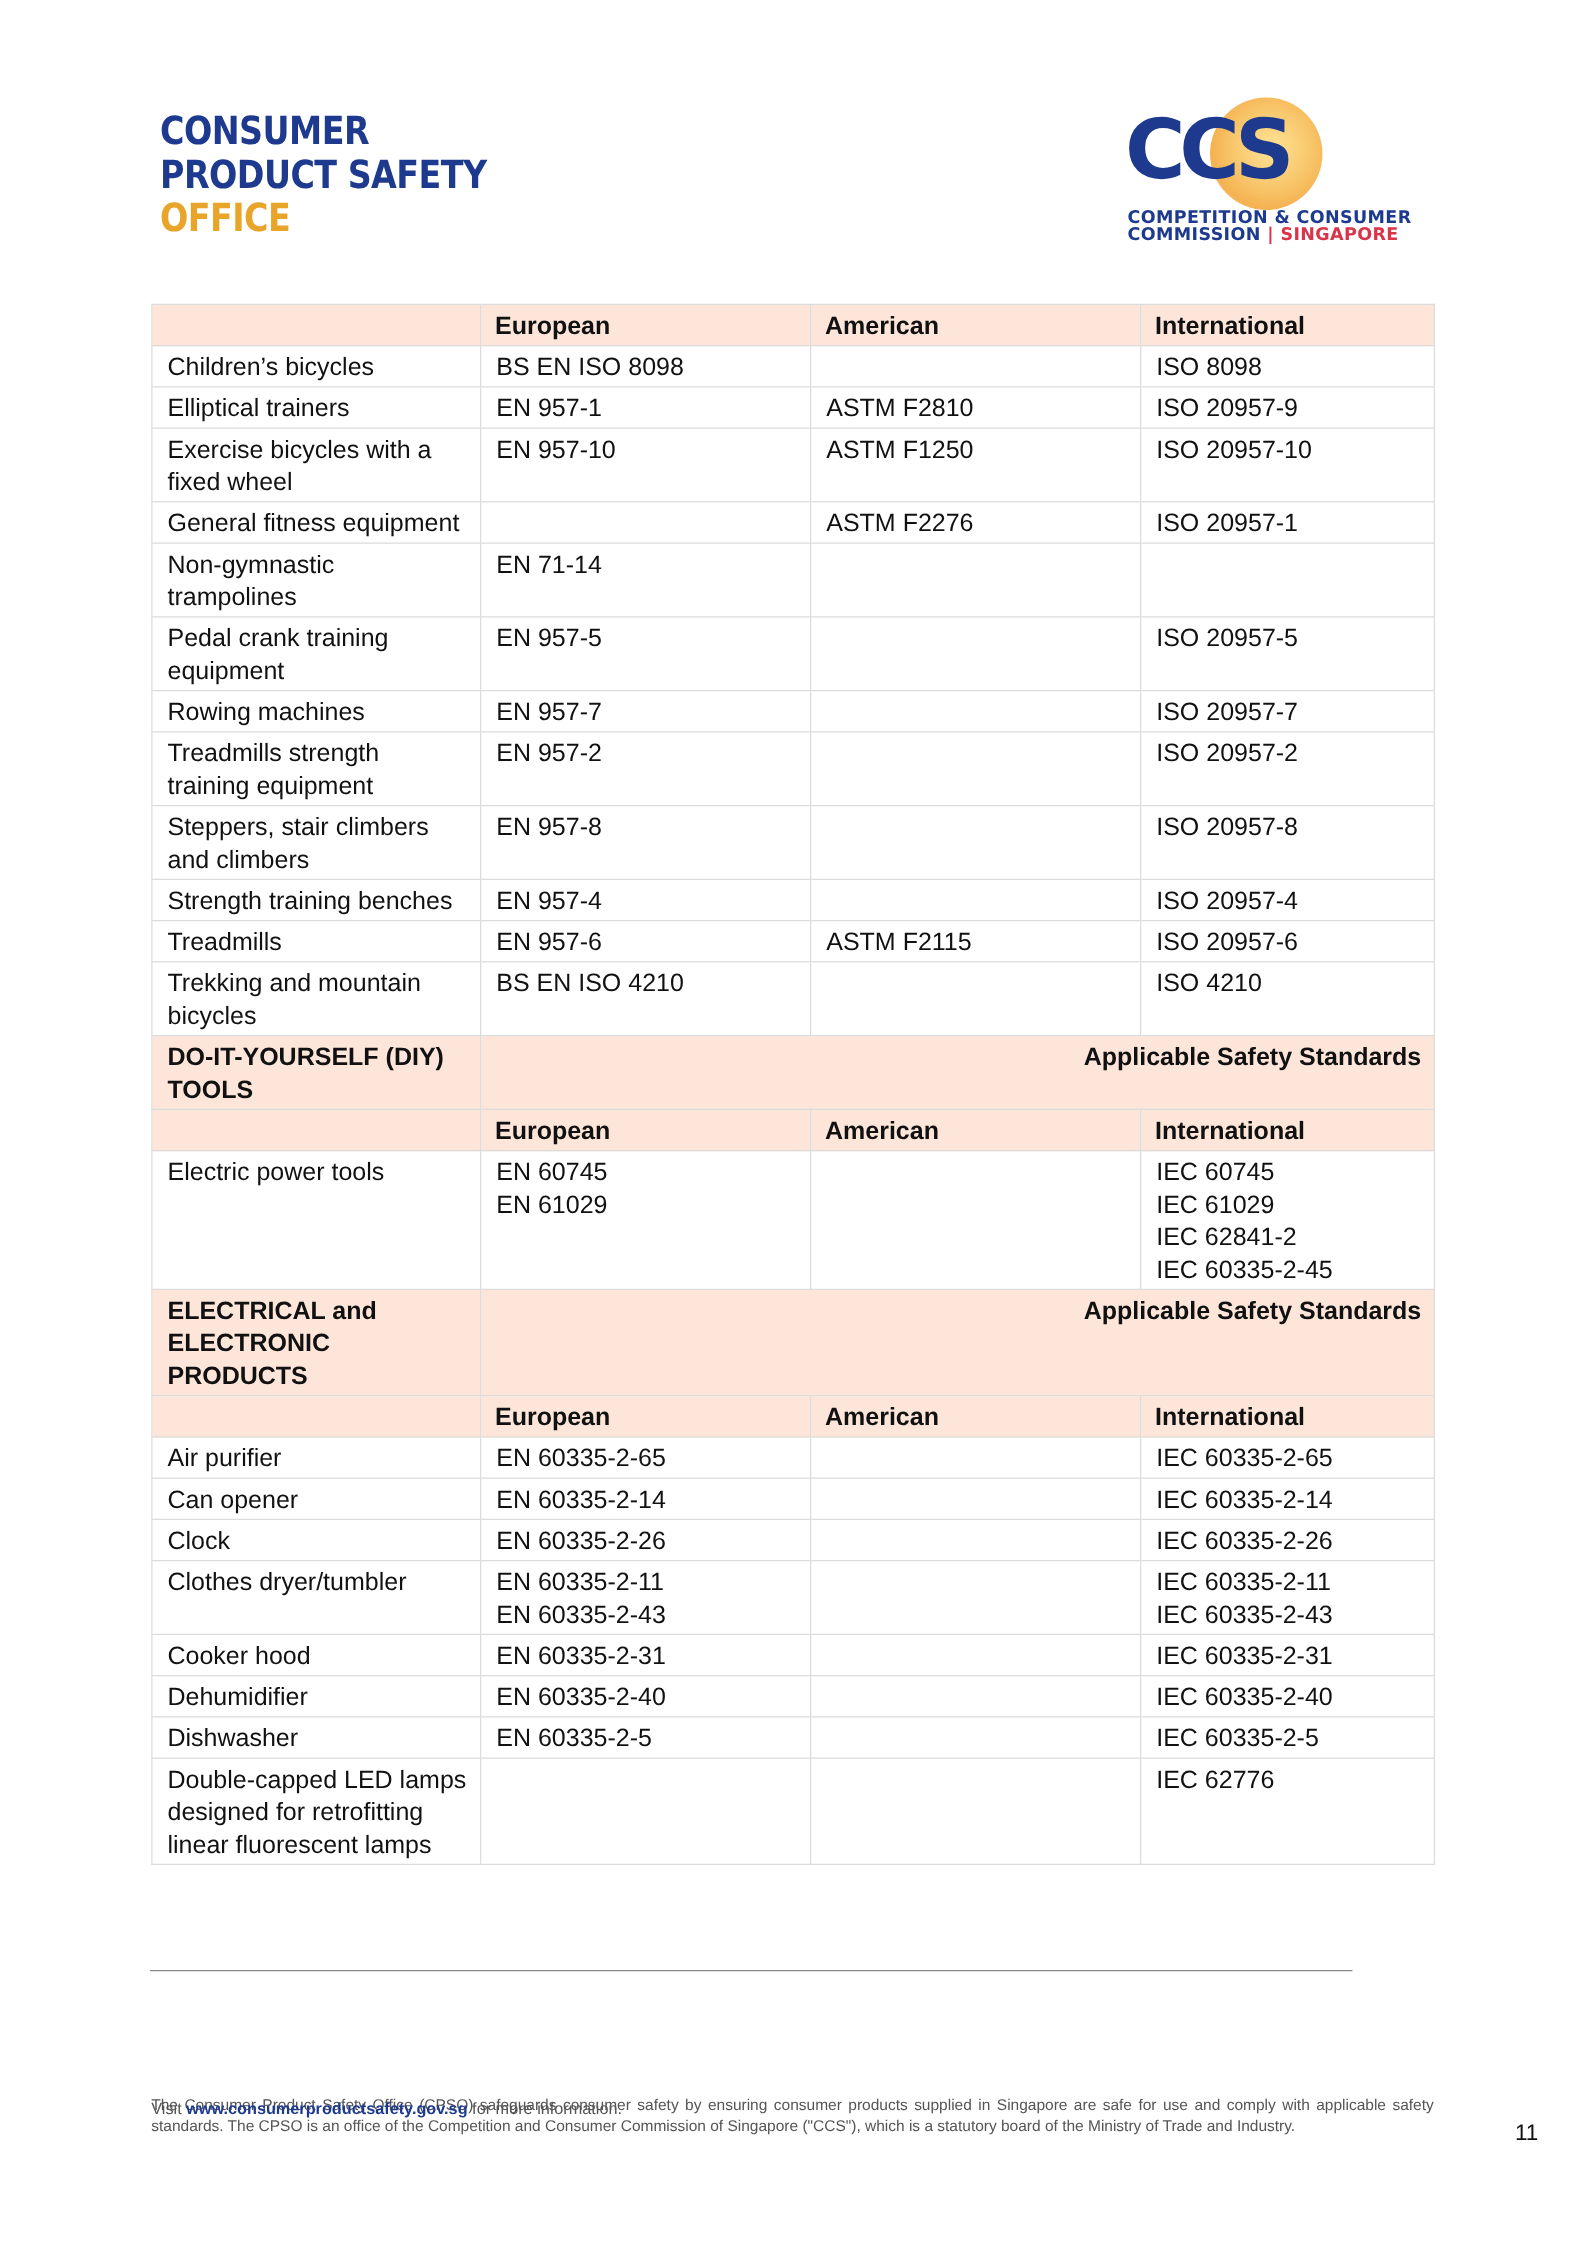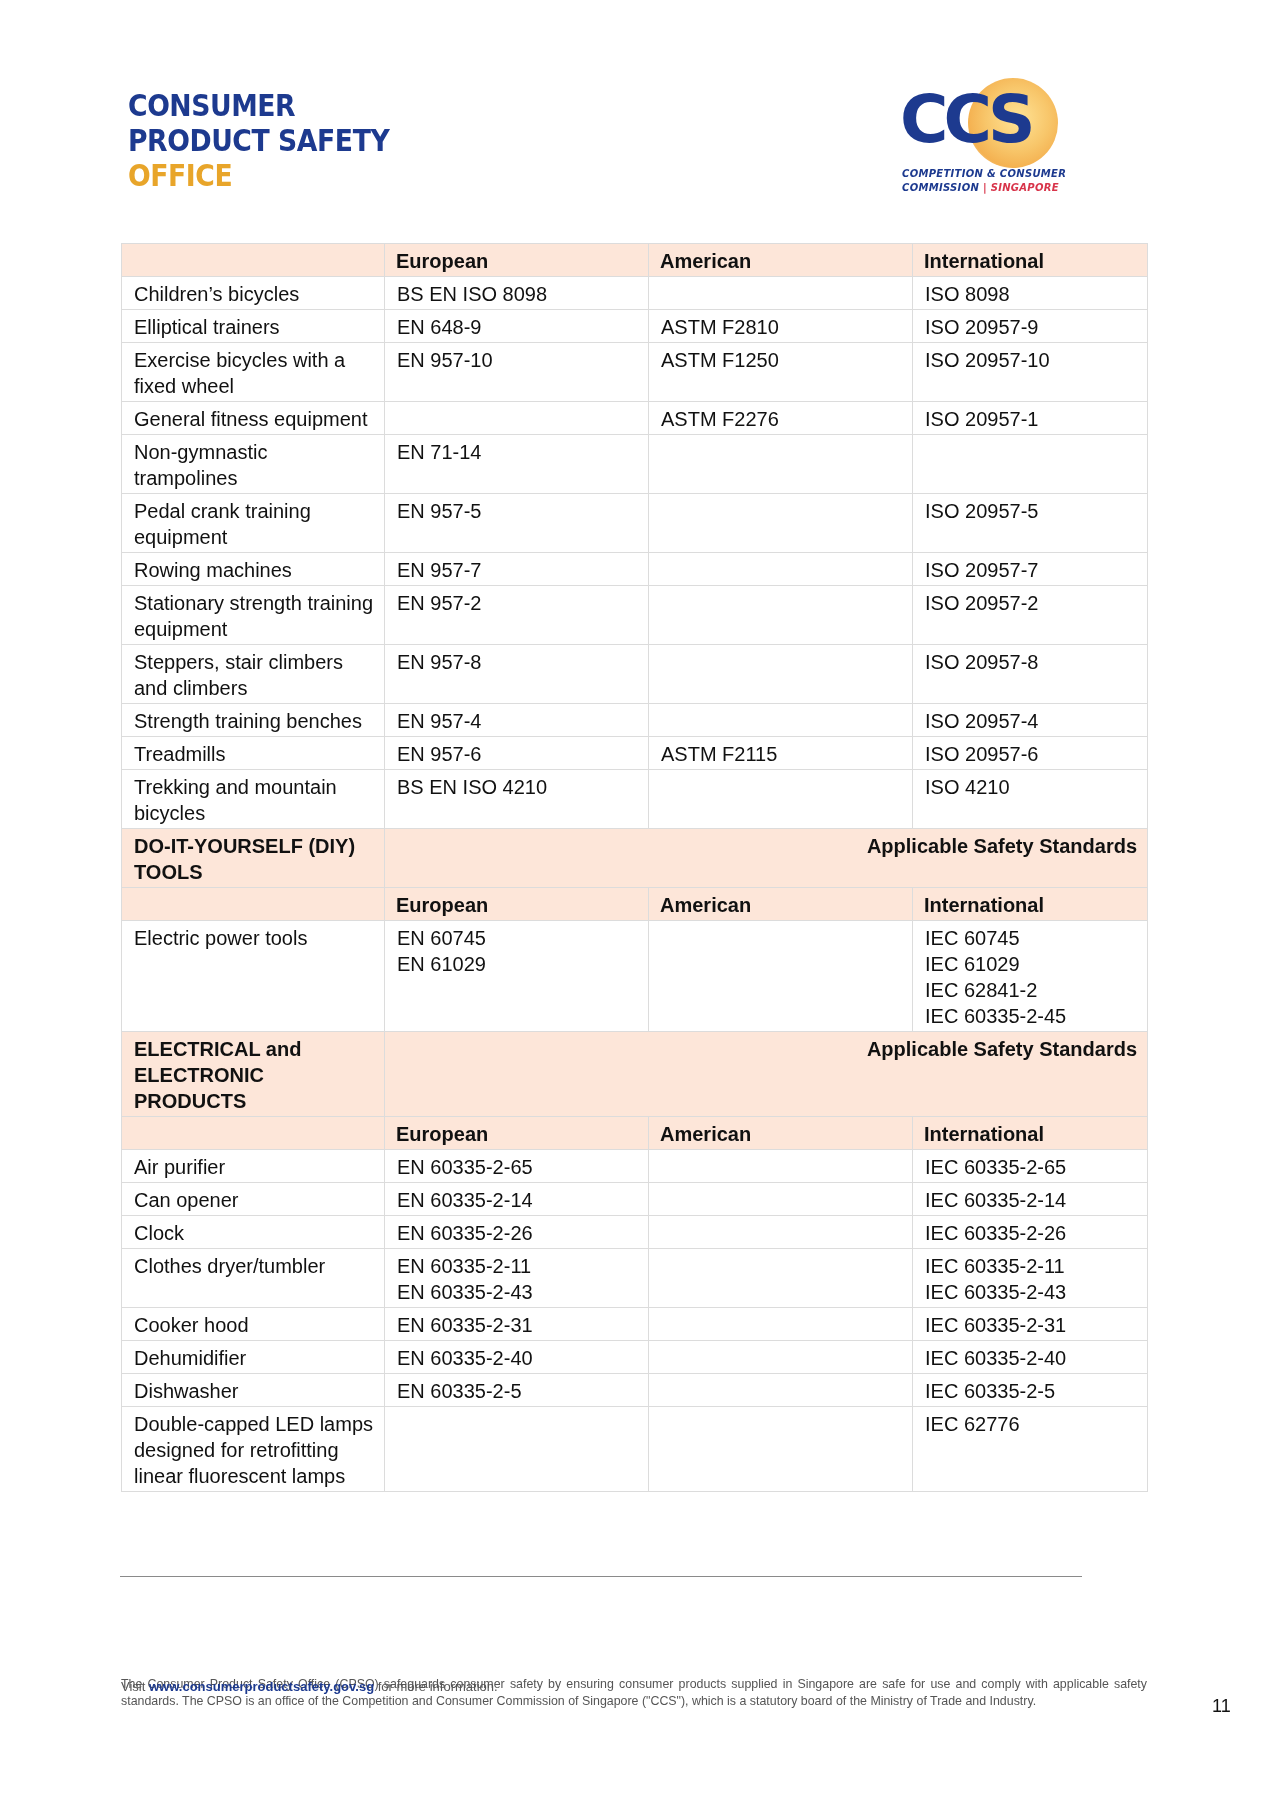--- a/index.html
+++ b/index.html
@@ -58,26 +58,25 @@
     line-height: 72px;
     color: #1d3a8f;
     letter-spacing: -5px;
   }
   .logo-ccs .sub {
     position: absolute;
     left: 4px;
     top: 89px;
     font-family: "DejaVu Sans", sans-serif;
     font-weight: bold;
-    font-size: 10px;
+    font-size: 14px;
     line-height: 14px;
     color: #1d3a8f;
     letter-spacing: 0.3px;
     white-space: nowrap;
-    font-style: italic;
   }
   .logo-ccs .sub .red { color: #d8344a; }
 
   
   .std-table {
     position: absolute;
     left: 121px;
     top: 243px;
     width: 1026px;
     border-collapse: collapse;
@@ -188,21 +187,21 @@
           <span class="line">BS EN ISO 8098</span>
         </td>
         <td></td>
         <td>
           <span class="line">ISO 8098</span>
         </td>
       </tr>
       <tr>
         <td>Elliptical trainers</td>
         <td>
-          <span class="line">EN 648-9</span>
+          <span class="line">EN 957-1</span>
         </td>
         <td>
           <span class="line">ASTM F2810</span>
         </td>
         <td>
           <span class="line">ISO 20957-9</span>
         </td>
       </tr>
       <tr>
         <td>Exercise bicycles with a fixed wheel</td>
@@ -248,21 +247,21 @@
         <td>Rowing machines</td>
         <td>
           <span class="line">EN 957-7</span>
         </td>
         <td></td>
         <td>
           <span class="line">ISO 20957-7</span>
         </td>
       </tr>
       <tr>
-        <td>Stationary strength training equipment</td>
+        <td>Treadmills strength training equipment</td>
         <td>
           <span class="line">EN 957-2</span>
         </td>
         <td></td>
         <td>
           <span class="line">ISO 20957-2</span>
         </td>
       </tr>
       <tr>
         <td>Steppers, stair climbers and climbers</td>

